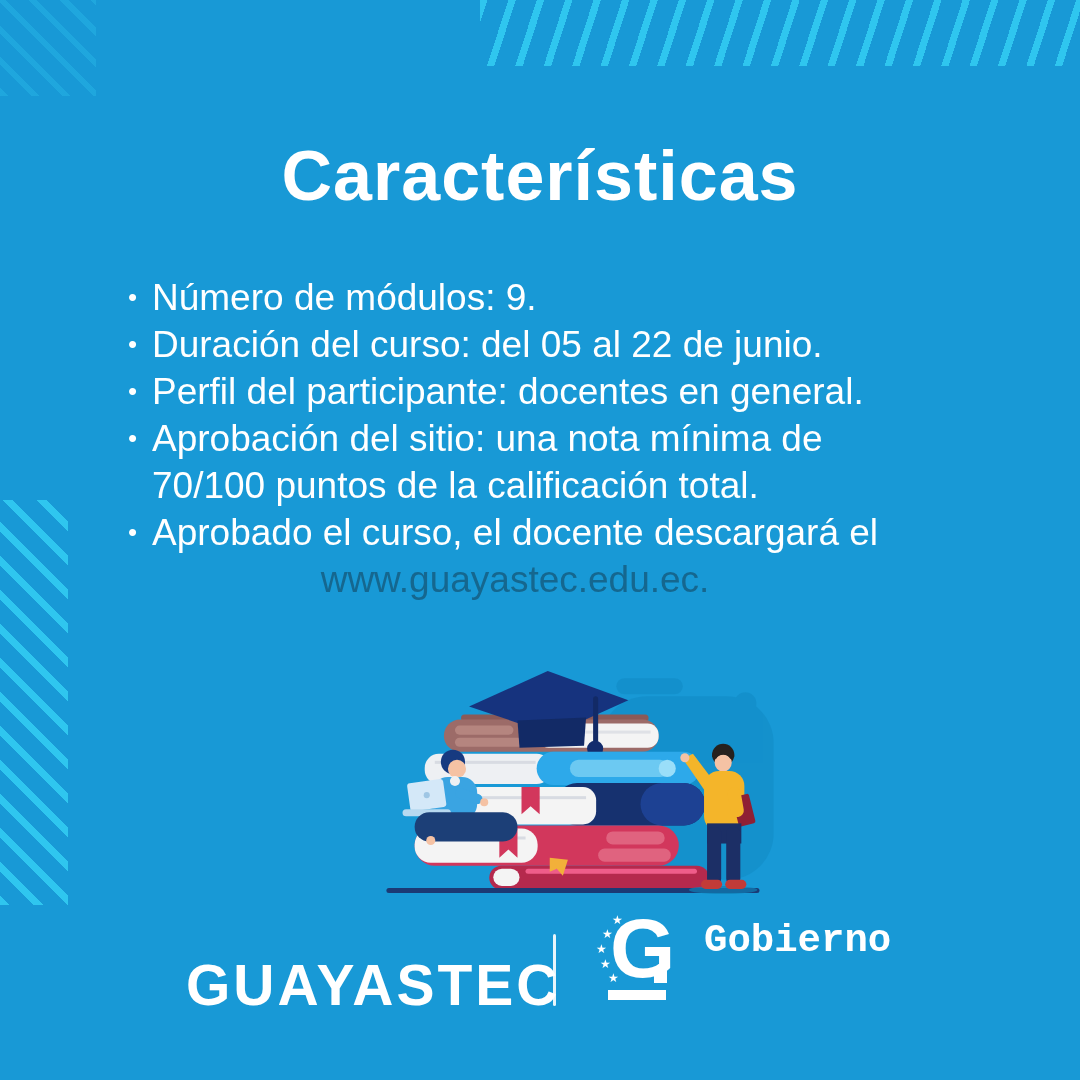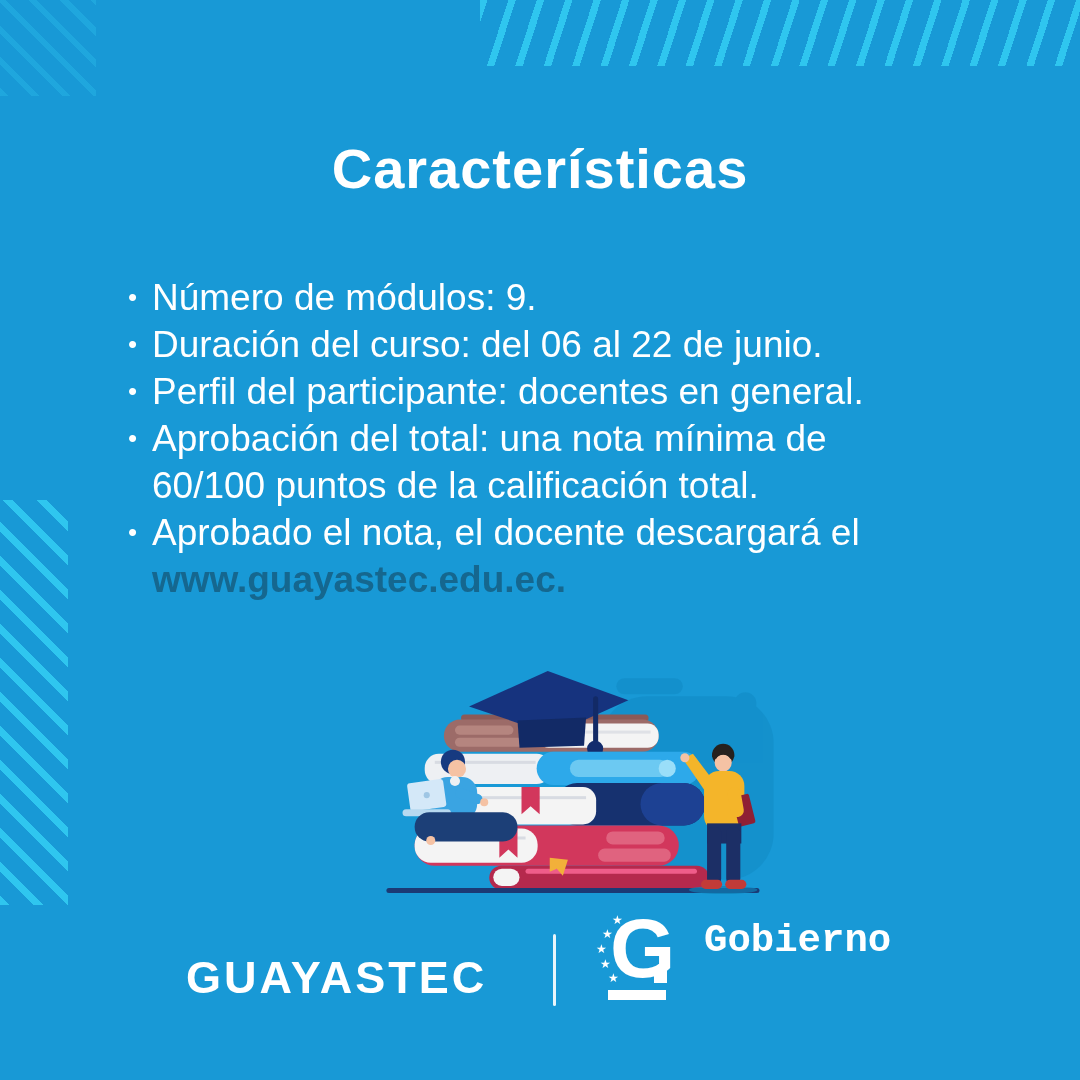--- a/index.html
+++ b/index.html
@@ -24,35 +24,35 @@
   .stripes-left{
     left:0;top:500px;width:68px;height:405px;
     background:repeating-linear-gradient(45deg,var(--stripe) 0 7px,transparent 7px 24px);
   }
   .stripes-top-left{
     left:0;top:0;width:96px;height:96px;opacity:.30;
     background:repeating-linear-gradient(45deg,var(--stripe) 0 6px,transparent 6px 22px);
   }
   .title{
     position:absolute;top:136px;left:0;width:100%;
-    text-align:center;font-size:56px;font-weight:bold;letter-spacing:1px;
+    text-align:center;font-size:70px;font-weight:bold;letter-spacing:1px;
   }
   .bullets{
     position:absolute;left:128px;top:274px;width:850px;
     font-size:37px;line-height:47px;font-weight:normal;
   }
   .bullet-item{display:flex;}
   .bullet-dot{flex:0 0 24px;font-size:26px;line-height:47px;}
   .bullet-text span{display:block;}
-  .link-line{color:var(--link);font-weight:bold;}
+  .link-line{color:var(--link);font-weight:normal;text-align:center;}
   .illus{position:absolute;left:368px;top:658px;width:424px;height:242px;}
   
   .guayastec-logo{
     position:absolute;left:186px;top:952px;
-    font-size:45px;font-weight:bold;letter-spacing:3px;
+    font-size:57px;font-weight:bold;letter-spacing:3px;
   }
   .footer-divider{
     position:absolute;left:553px;top:934px;width:3px;height:72px;
     background:var(--text);opacity:.9;border-radius:2px;
   }
   .gob-logo{position:absolute;left:596px;top:918px;display:flex;}
   .g-mark{position:relative;width:88px;height:86px;}
   .g-letter{
     position:absolute;left:14px;top:-12px;
     font-size:84px;font-weight:bold;line-height:1;
@@ -82,40 +82,40 @@
   <div class="bullets">
     <div class="bullet-item">
       <span class="bullet-dot">•</span>
       <div class="bullet-text">
           <span>Número de módulos: 9.</span>
         </div>
     </div>
     <div class="bullet-item">
       <span class="bullet-dot">•</span>
       <div class="bullet-text">
-          <span>Duración del curso: del 06 al 22 de junio.</span>
+          <span>Duración del curso: del 05 al 22 de junio.</span>
         </div>
     </div>
     <div class="bullet-item">
       <span class="bullet-dot">•</span>
       <div class="bullet-text">
           <span>Perfil del participante: docentes en general.</span>
         </div>
     </div>
     <div class="bullet-item">
       <span class="bullet-dot">•</span>
       <div class="bullet-text">
-        <span>Aprobación del total: una nota mínima de</span>
-        <span>60/100 puntos de la calificación total.</span>
+        <span>Aprobación del sitio: una nota mínima de</span>
+        <span>70/100 puntos de la calificación total.</span>
       </div>
     </div>
     <div class="bullet-item">
       <span class="bullet-dot">•</span>
       <div class="bullet-text">
-        <span>Aprobado el nota, el docente descargará el</span>
+        <span>Aprobado el curso, el docente descargará el</span>
         <span class="link-line">www.guayastec.edu.ec.</span>
       </div>
     </div>
   </div>
 
   <svg class="illus" viewBox="0 0 420 240">
 
     <g fill="#0f87c0" opacity="0.45">
       <rect x="230" y="38" width="172" height="182" rx="46"></rect>
       <rect x="246" y="20" width="66" height="16" rx="8"></rect>

